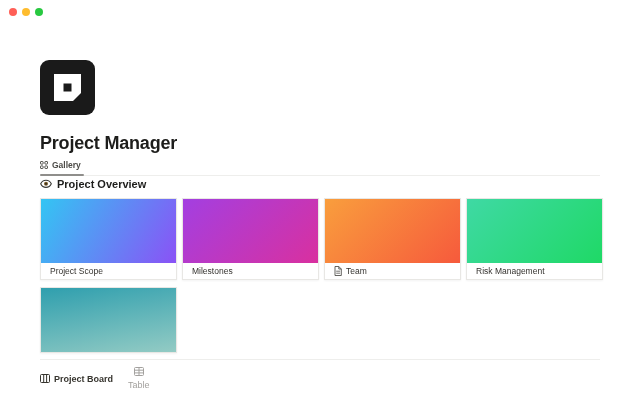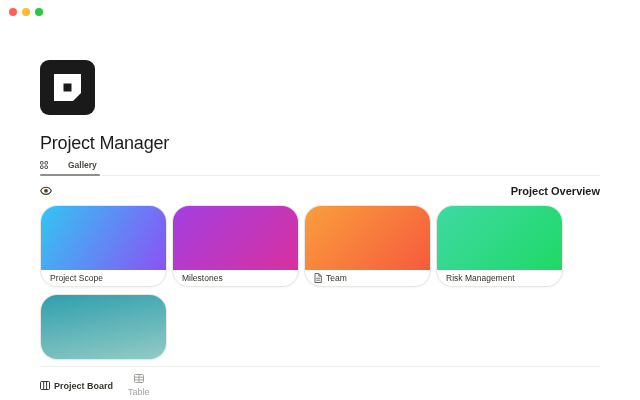--- a/index.html
+++ b/index.html
@@ -21,60 +21,60 @@
     margin-top: 60px;
     width: 55px; height: 55px;
     background: #1a1a1a;
     border-radius: 9px;
     display: flex; align-items: center; justify-content: center;
   }
 
   .page-title {
     margin: 19px 0 0 0;
     font-size: 18px; line-height: 19px;
-    font-weight: 400;
+    font-weight: 700;
     letter-spacing: -0.2px;
     color: #1d1d1b;
   }
 
   .tabbar {
     margin-top: 4px;
     border-bottom: 1px solid #eeeeec;
     display: flex;
   }
   .tab {
-    display: inline-flex; align-items: center; gap: 20px;
+    display: inline-flex; align-items: center; gap: 4px;
     font-size: 8.5px; font-weight: 600; color: #4b4a46;
     padding: 3px 3px 5px 0;
     position: relative;
     cursor: pointer;
   }
   .tab.active::after {
     content: "";
     position: absolute; left: 0; right: 0; bottom: -1px;
     height: 2px; background: #8f8e8b; border-radius: 1px;
   }
 
   .section-header {
-    margin-top: 9px;
+    margin-top: 2px;
     display: flex; align-items: center; gap: 5px;
-    font-size: 11px; font-weight: 700; color: #1d1d1b; justify-content: space-between;
+    font-size: 11px; font-weight: 700; color: #1d1d1b;
   }
 
   .grid {
     margin-top: 8px;
     width: 564px;
     display: flex; flex-wrap: wrap;
     column-gap: 5px; row-gap: 7px;
   }
   .card {
-    width: 127px;
+    width: 137px;
     background: #fff;
     border: 1px solid #e8e7e4;
-    border-radius: 17px;
+    border-radius: 0;
     overflow: hidden;
     box-shadow: 0 1px 2px rgba(15,15,15,0.05);
     cursor: pointer;
   }
   .cover { height: 64px; }
   .card-label {
     height: 16px;
     display: flex; align-items: center; gap: 4px;
     padding: 0 9px;
     font-size: 8.5px; font-weight: 500; color: #34322e;

